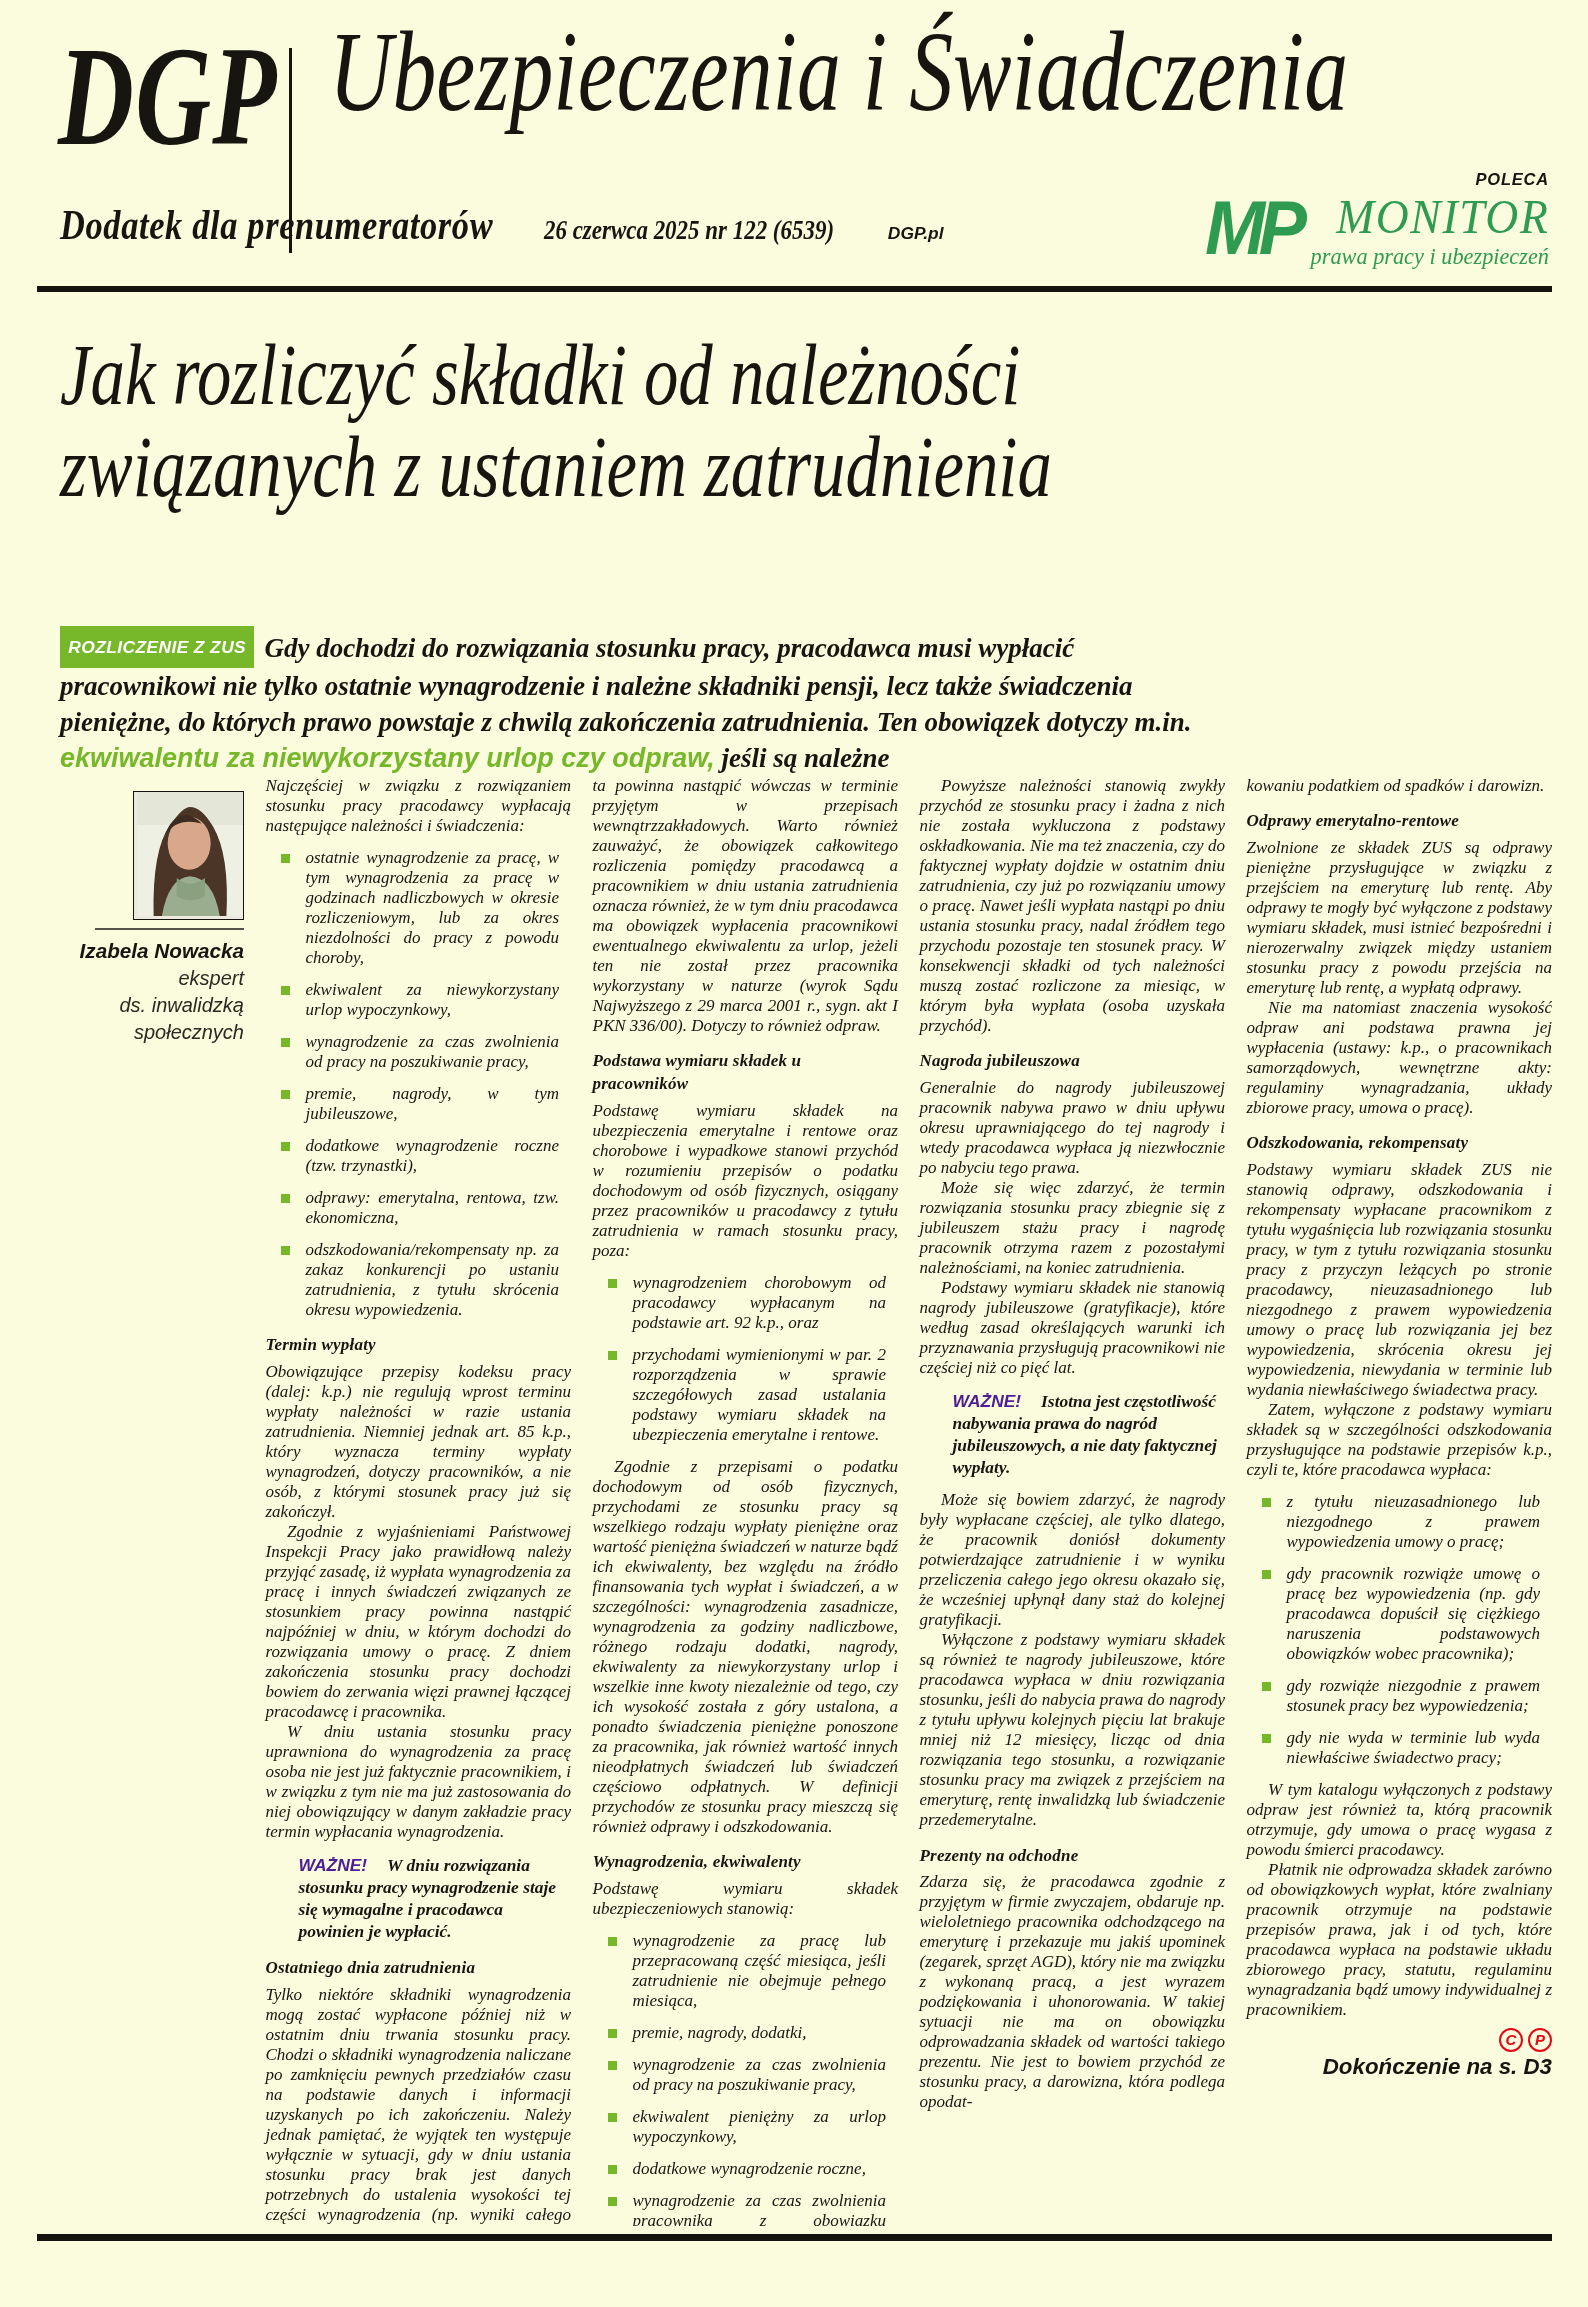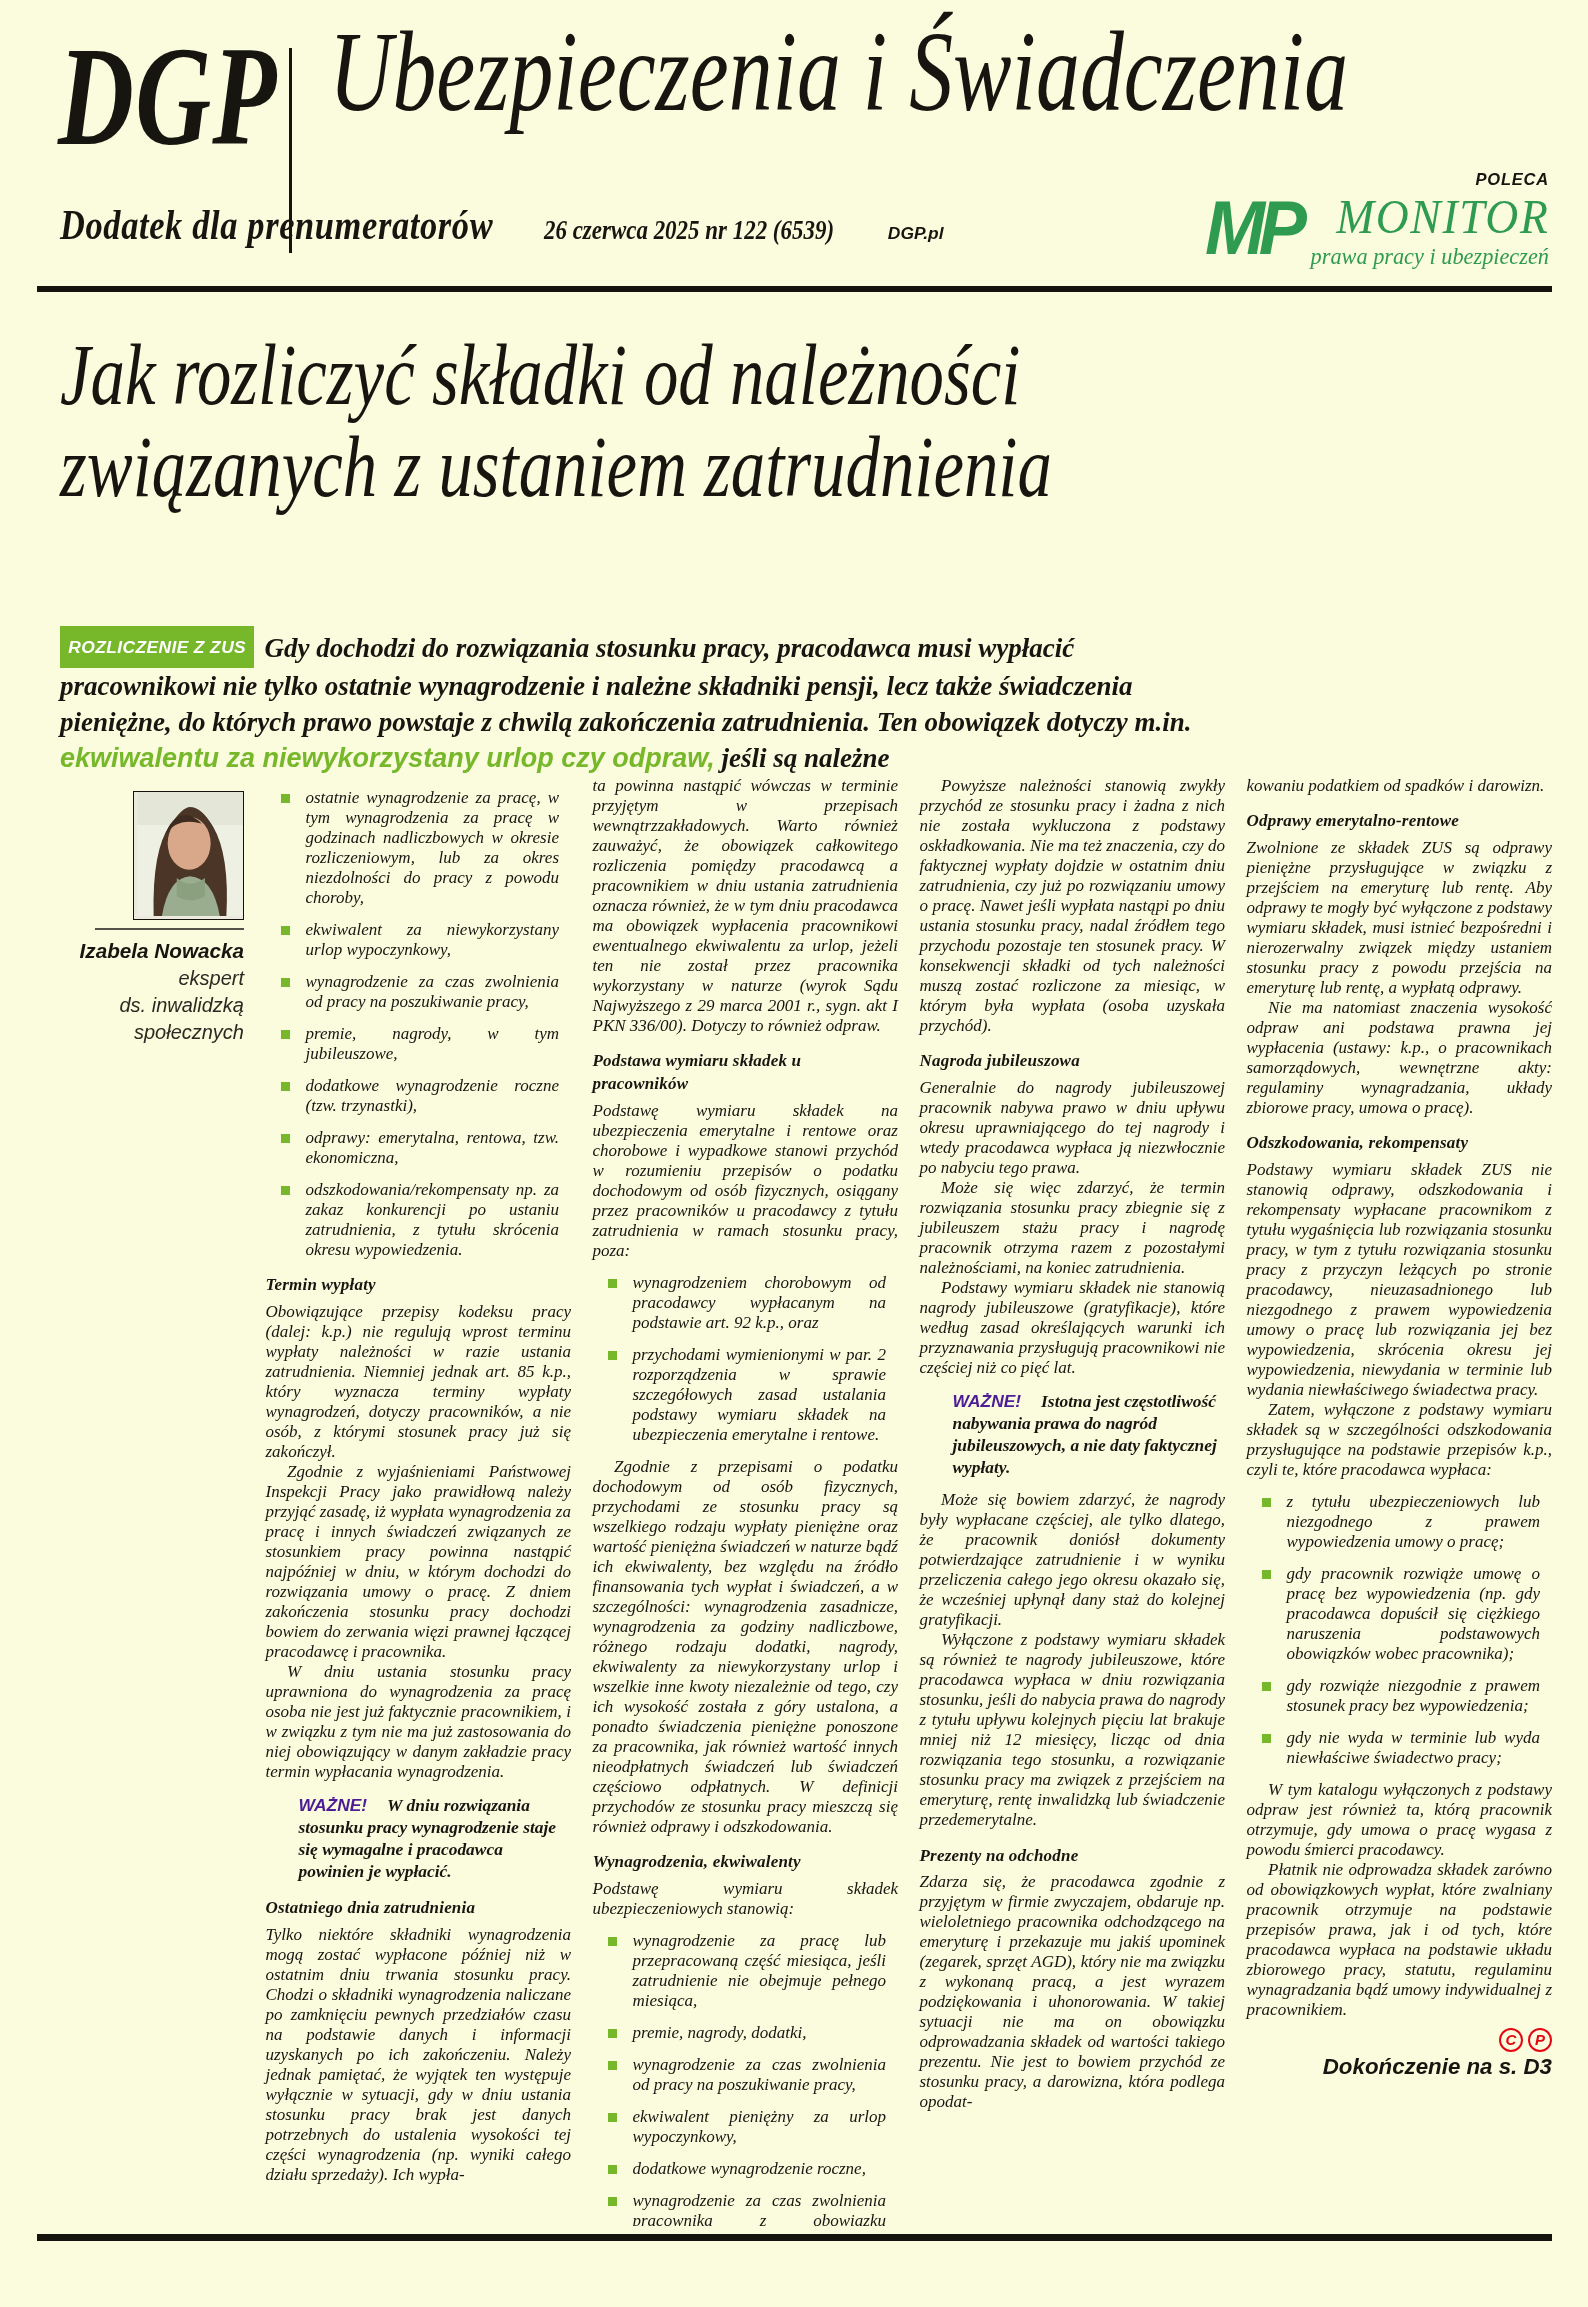--- a/index.html
+++ b/index.html
@@ -187,20 +187,21 @@
         </svg>
       </span>
       <div class="author-rule"></div>
       <div class="author-name">Izabela Nowacka</div>
       <div class="author-role">ekspert</div>
       <div class="author-role">ds. inwalidzką</div>
       <div class="author-role">społecznych</div>
     </div>
 
     <div class="col">
+        <p>Najczęściej w związku z rozwiązaniem stosunku pracy pracodawcy wypłacają następujące należności i świadczenia:</p>
         <ul>
           <li>ostatnie wynagrodzenie za pracę, w tym wynagrodzenia za pracę w godzinach nadliczbowych w okresie rozliczeniowym, lub za okres niezdolności do pracy z powodu choroby,</li>
           <li>ekwiwalent za niewykorzystany urlop wypoczynkowy,</li>
           <li>wynagrodzenie za czas zwolnienia od pracy na poszukiwanie pracy,</li>
           <li>premie, nagrody, w tym jubileuszowe,</li>
           <li>dodatkowe wynagrodzenie roczne (tzw. trzynastki),</li>
           <li>odprawy: emerytalna, rentowa, tzw. ekonomiczna,</li>
           <li>odszkodowania/rekompensaty np. za zakaz konkurencji po ustaniu zatrudnienia, z tytułu skrócenia okresu wypowiedzenia.</li>
         </ul>
         <h3>Termin wypłaty</h3>
@@ -245,21 +246,21 @@
       </div>
     <div class="col">
         <p>kowaniu podatkiem od spadków i darowizn.</p>
         <h3>Odprawy emerytalno-rentowe</h3>
         <p>Zwolnione ze składek ZUS są odprawy pieniężne przysługujące w związku z przejściem na emeryturę lub rentę. Aby odprawy te mogły być wyłączone z podstawy wymiaru składek, musi istnieć bezpośredni i nierozerwalny związek między ustaniem stosunku pracy z powodu przejścia na emeryturę lub rentę, a wypłatą odprawy.</p>
         <p class="indent">Nie ma natomiast znaczenia wysokość odpraw ani podstawa prawna jej wypłacenia (ustawy: k.p., o pracownikach samorządowych, wewnętrzne akty: regulaminy wynagradzania, układy zbiorowe pracy, umowa o pracę).</p>
         <h3>Odszkodowania, rekompensaty</h3>
         <p>Podstawy wymiaru składek ZUS nie stanowią odprawy, odszkodowania i rekompensaty wypłacane pracownikom z tytułu wygaśnięcia lub rozwiązania stosunku pracy, w tym z tytułu rozwiązania stosunku pracy z przyczyn leżących po stronie pracodawcy, nieuzasadnionego lub niezgodnego z prawem wypowiedzenia umowy o pracę lub rozwiązania jej bez wypowiedzenia, skrócenia okresu jej wypowiedzenia, niewydania w terminie lub wydania niewłaściwego świadectwa pracy.</p>
         <p class="indent">Zatem, wyłączone z podstawy wymiaru składek są w szczególności odszkodowania przysługujące na podstawie przepisów k.p., czyli te, które pracodawca wypłaca:</p>
         <ul>
-          <li>z tytułu ubezpieczeniowych lub niezgodnego z prawem wypowiedzenia umowy o pracę;</li>
+          <li>z tytułu nieuzasadnionego lub niezgodnego z prawem wypowiedzenia umowy o pracę;</li>
           <li>gdy pracownik rozwiąże umowę o pracę bez wypowiedzenia (np. gdy pracodawca dopuścił się ciężkiego naruszenia podstawowych obowiązków wobec pracownika);</li>
           <li>gdy rozwiąże niezgodnie z prawem stosunek pracy bez wypowiedzenia;</li>
           <li>gdy nie wyda w terminie lub wyda niewłaściwe świadectwo pracy;</li>
         </ul>
         <p class="indent">W tym katalogu wyłączonych z podstawy odpraw jest również ta, którą pracownik otrzymuje, gdy umowa o pracę wygasa z powodu śmierci pracodawcy.</p>
         <p class="indent">Płatnik nie odprowadza składek zarówno od obowiązkowych wypłat, które zwalniany pracownik otrzymuje na podstawie przepisów prawa, jak i od tych, które pracodawca wypłaca na podstawie układu zbiorowego pracy, statutu, regulaminu wynagradzania bądź umowy indywidualnej z pracownikiem.</p>
         <div class="colophon"><span class="cp-icons">
             <span class="cp">C</span>
             <span class="cp">P</span>
           </span><div class="continuation">Dokończenie na s. D3</div></div>

